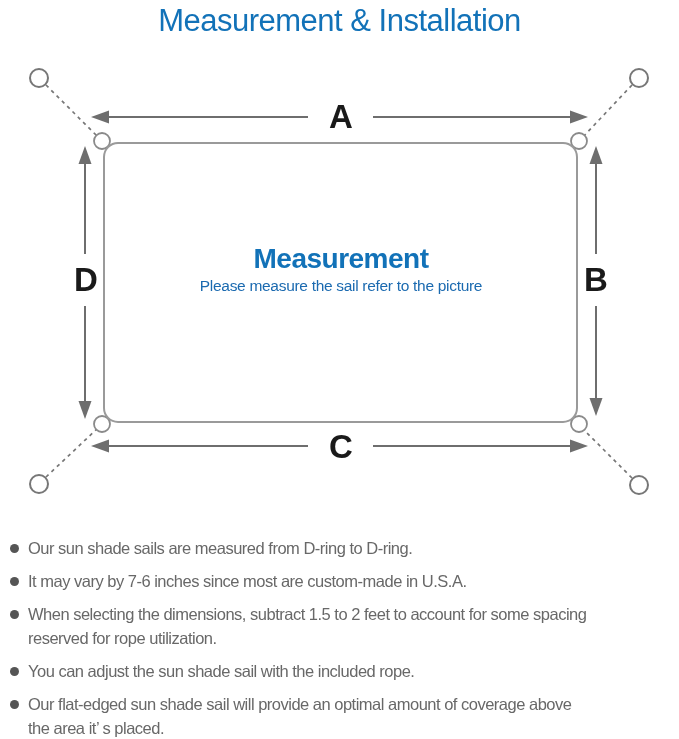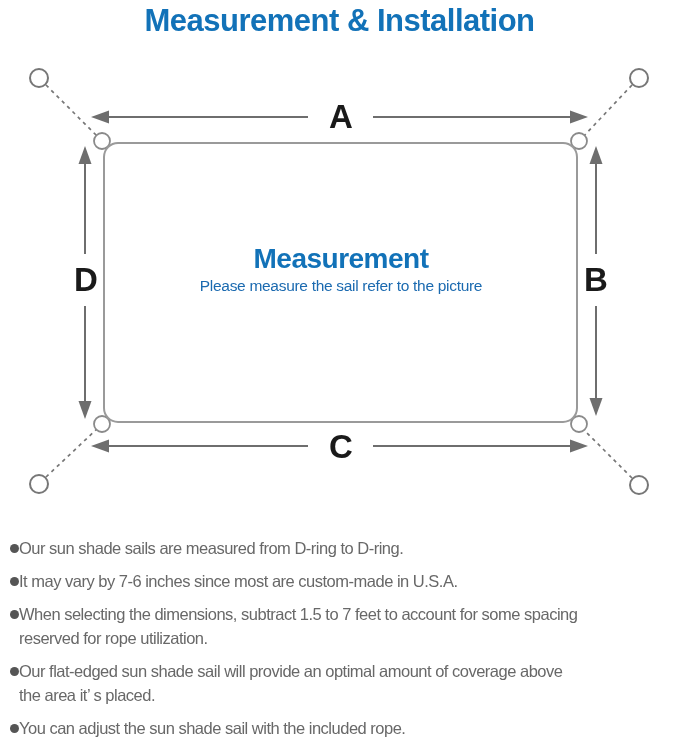--- a/index.html
+++ b/index.html
@@ -2,42 +2,42 @@
 <html><head>
 <meta charset="utf-8">
 <style>
   html,body{margin:0;padding:0;background:#fff;}
   .page{
     position:relative;width:679px;height:739px;background:#ffffff;
     font-family:"Liberation Sans",sans-serif;overflow:hidden;
   }
   .title{
     position:absolute;top:0;left:0;width:100%;margin:0;
-    text-align:center;font-size:31px;font-weight:bold;
+    text-align:center;font-size:31px;font-weight:normal;
     color:#1272b8;letter-spacing:-0.5px;line-height:42px;
   }
   .diagram{position:absolute;top:0;left:0;}
   .dim-label{
     font-family:"Liberation Sans",sans-serif;font-size:33px;font-weight:bold;
     fill:#1a1a1a;text-anchor:middle;
   }
   .center-title{
     font-family:"Liberation Sans",sans-serif;font-size:28px;font-weight:bold;
     fill:#1272b8;text-anchor:middle;letter-spacing:-0.5px;
   }
   .center-sub{
     font-family:"Liberation Sans",sans-serif;font-size:15.5px;
     fill:#1b6ab0;text-anchor:middle;letter-spacing:-0.3px;
   }
   .notes{
     position:absolute;top:536px;left:10px;right:0;
     list-style:none;margin:0;padding:0;
   }
   .note-item{
-    display:flex;align-items:flex-start;margin-bottom:9px;
+    display:flex;align-items:flex-start;gap:9px;margin-bottom:9px;
   }
   .note-bullet{
     flex:0 0 auto;width:9px;height:9px;border-radius:50%;
     background:#555;margin-top:8px;
   }
   .note-text{
     font-size:16.5px;line-height:24px;color:#686868;
     letter-spacing:-0.5px;white-space:pre;
   }
 </style>
@@ -117,27 +117,27 @@
     <li class="note-item">
       <span class="note-bullet"></span>
       <span class="note-text">Our sun shade sails are measured from D-ring to D-ring.</span>
     </li>
     <li class="note-item">
       <span class="note-bullet"></span>
       <span class="note-text">It may vary by 7-6 inches since most are custom-made in U.S.A.</span>
     </li>
     <li class="note-item">
       <span class="note-bullet"></span>
-      <span class="note-text">When selecting the dimensions, subtract 1.5 to 7 feet to account for some spacing
+      <span class="note-text">When selecting the dimensions, subtract 1.5 to 2 feet to account for some spacing
 reserved for rope utilization.</span>
+    </li>
+    <li class="note-item">
+      <span class="note-bullet"></span>
+      <span class="note-text">You can adjust the sun shade sail with the included rope.</span>
     </li>
     <li class="note-item">
       <span class="note-bullet"></span>
       <span class="note-text">Our flat-edged sun shade sail will provide an optimal amount of coverage above
 the area it’ s placed.</span>
     </li>
-    <li class="note-item">
-      <span class="note-bullet"></span>
-      <span class="note-text">You can adjust the sun shade sail with the included rope.</span>
-    </li>
   </ul>
 
 </div>
 
 </body></html>

